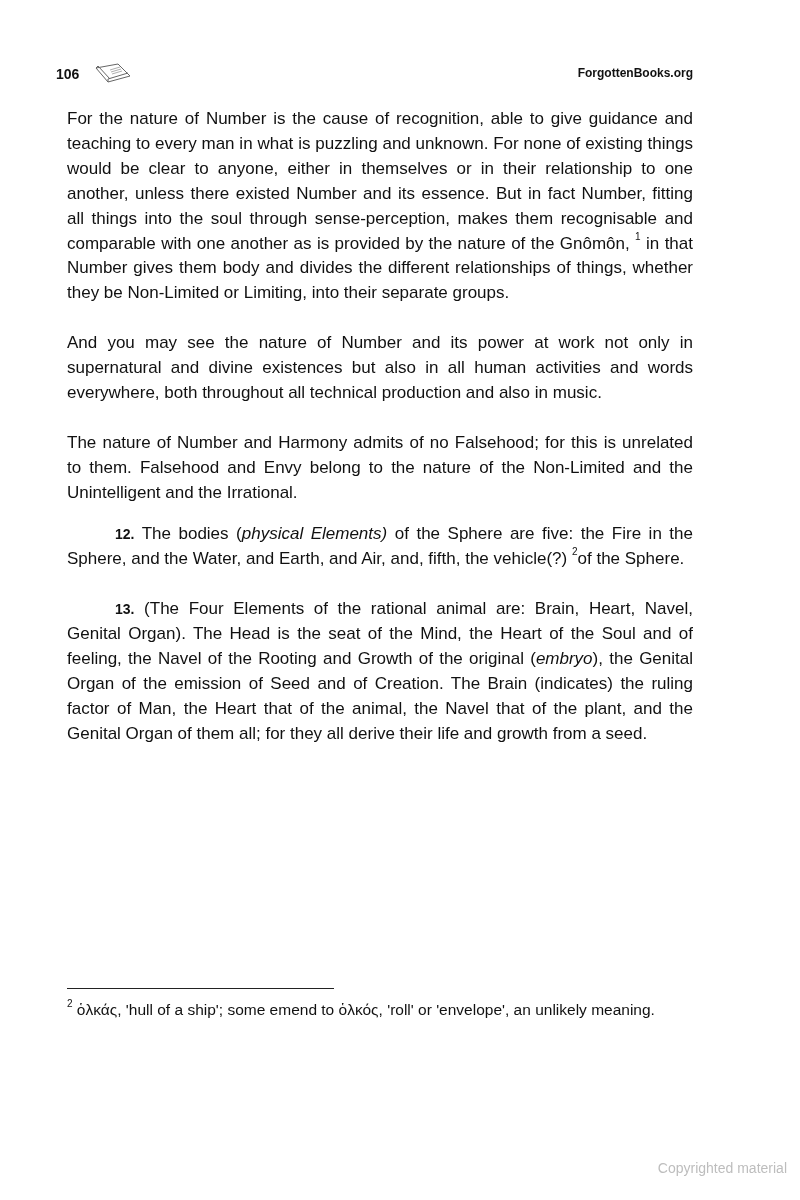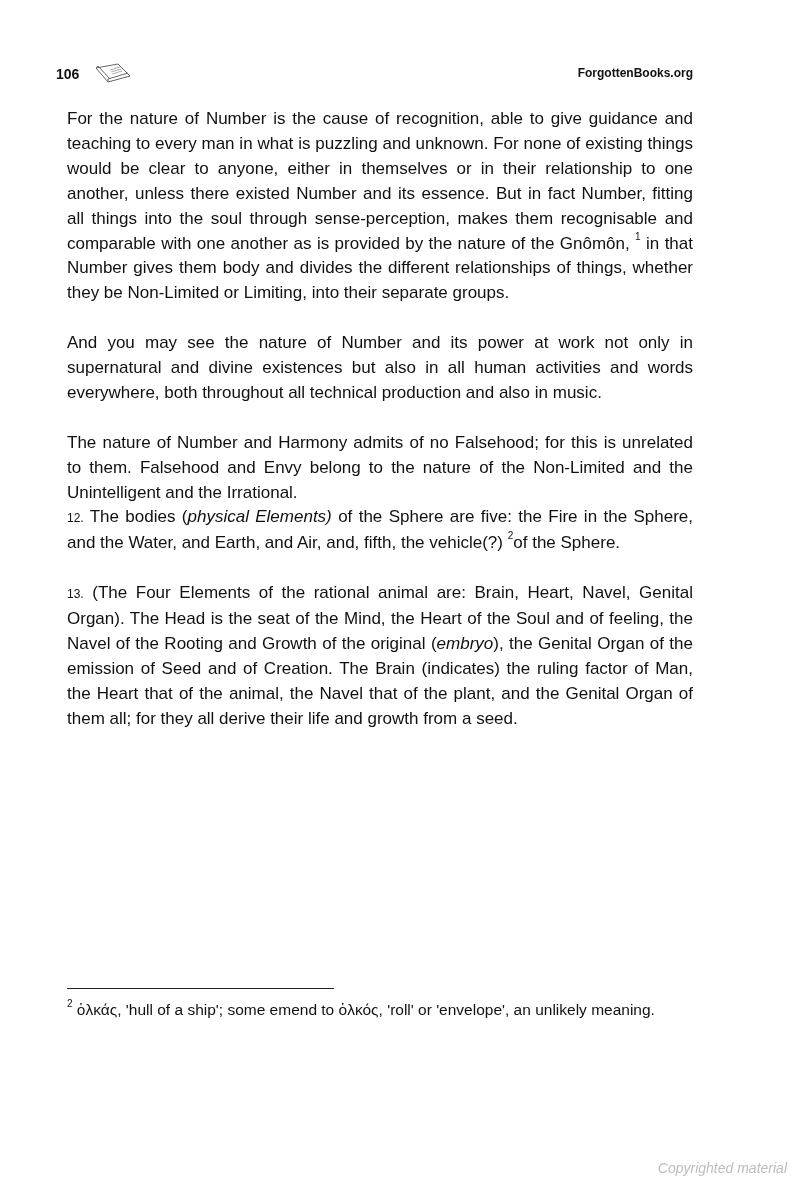--- a/index.html
+++ b/index.html
@@ -5,28 +5,28 @@
   html, body { margin:0; padding:0; background:#fff; }
   body { width:800px; height:1200px; position:relative; overflow:hidden;
          font-family:"Liberation Sans", sans-serif; color:#111; }
   .header { position:absolute; top:66px; left:56px; right:107px; height:24px; }
   .pagenum { position:absolute; left:0; top:0; font-weight:bold; font-size:14px; }
   .book-icon { position:absolute; left:38px; top:-4px; width:40px; height:22px; }
   .site { position:absolute; right:0; top:0; font-weight:bold; font-size:12px; }
   .body { position:absolute; top:107px; left:67px; width:626px;
           font-size:17px; line-height:24.9px; text-align:justify; }
   .body p { margin:0 0 24.9px 0; }
-  .body p.tight { margin-bottom:0; }
+  .body p.tight { margin-bottom:17px; }
   sup { font-size:10px; vertical-align:top; line-height:1; }
-  .num { font-weight:normal; font-size:12px; }
+  .num { font-weight:bold; font-size:14px;margin-left:48px; }
   .rule { position:absolute; left:67px; top:988px; width:267px; height:1px; background:#222; }
   .notes { position:absolute; top:999px; left:67px; width:626px;
            font-size:15.5px; line-height:21.5px; text-align:justify; }
   .notes p { margin:0; }
-  .copyright { position:absolute; right:13px; top:1160px; font-size:14px; color:#bdbdbd;font-style:italic; }
+  .copyright { position:absolute; right:13px; top:1160px; font-size:14px; color:#bdbdbd; }
 </style>
 </head>
 <body>
 
 <div class="header">
   <span class="pagenum">106</span>
   <svg class="book-icon" viewBox="0 0 40 22">
     <path d="M2 6 L14 20 L36 14 L24 2 Z" fill="#fff" stroke="#666" stroke-width="1"></path>
     <path d="M14 20 L14 17 L34 11" fill="none" stroke="#666" stroke-width="1"></path>
     <path d="M2 6 L4 4 L16 17" fill="none" stroke="#666" stroke-width="1"></path>

